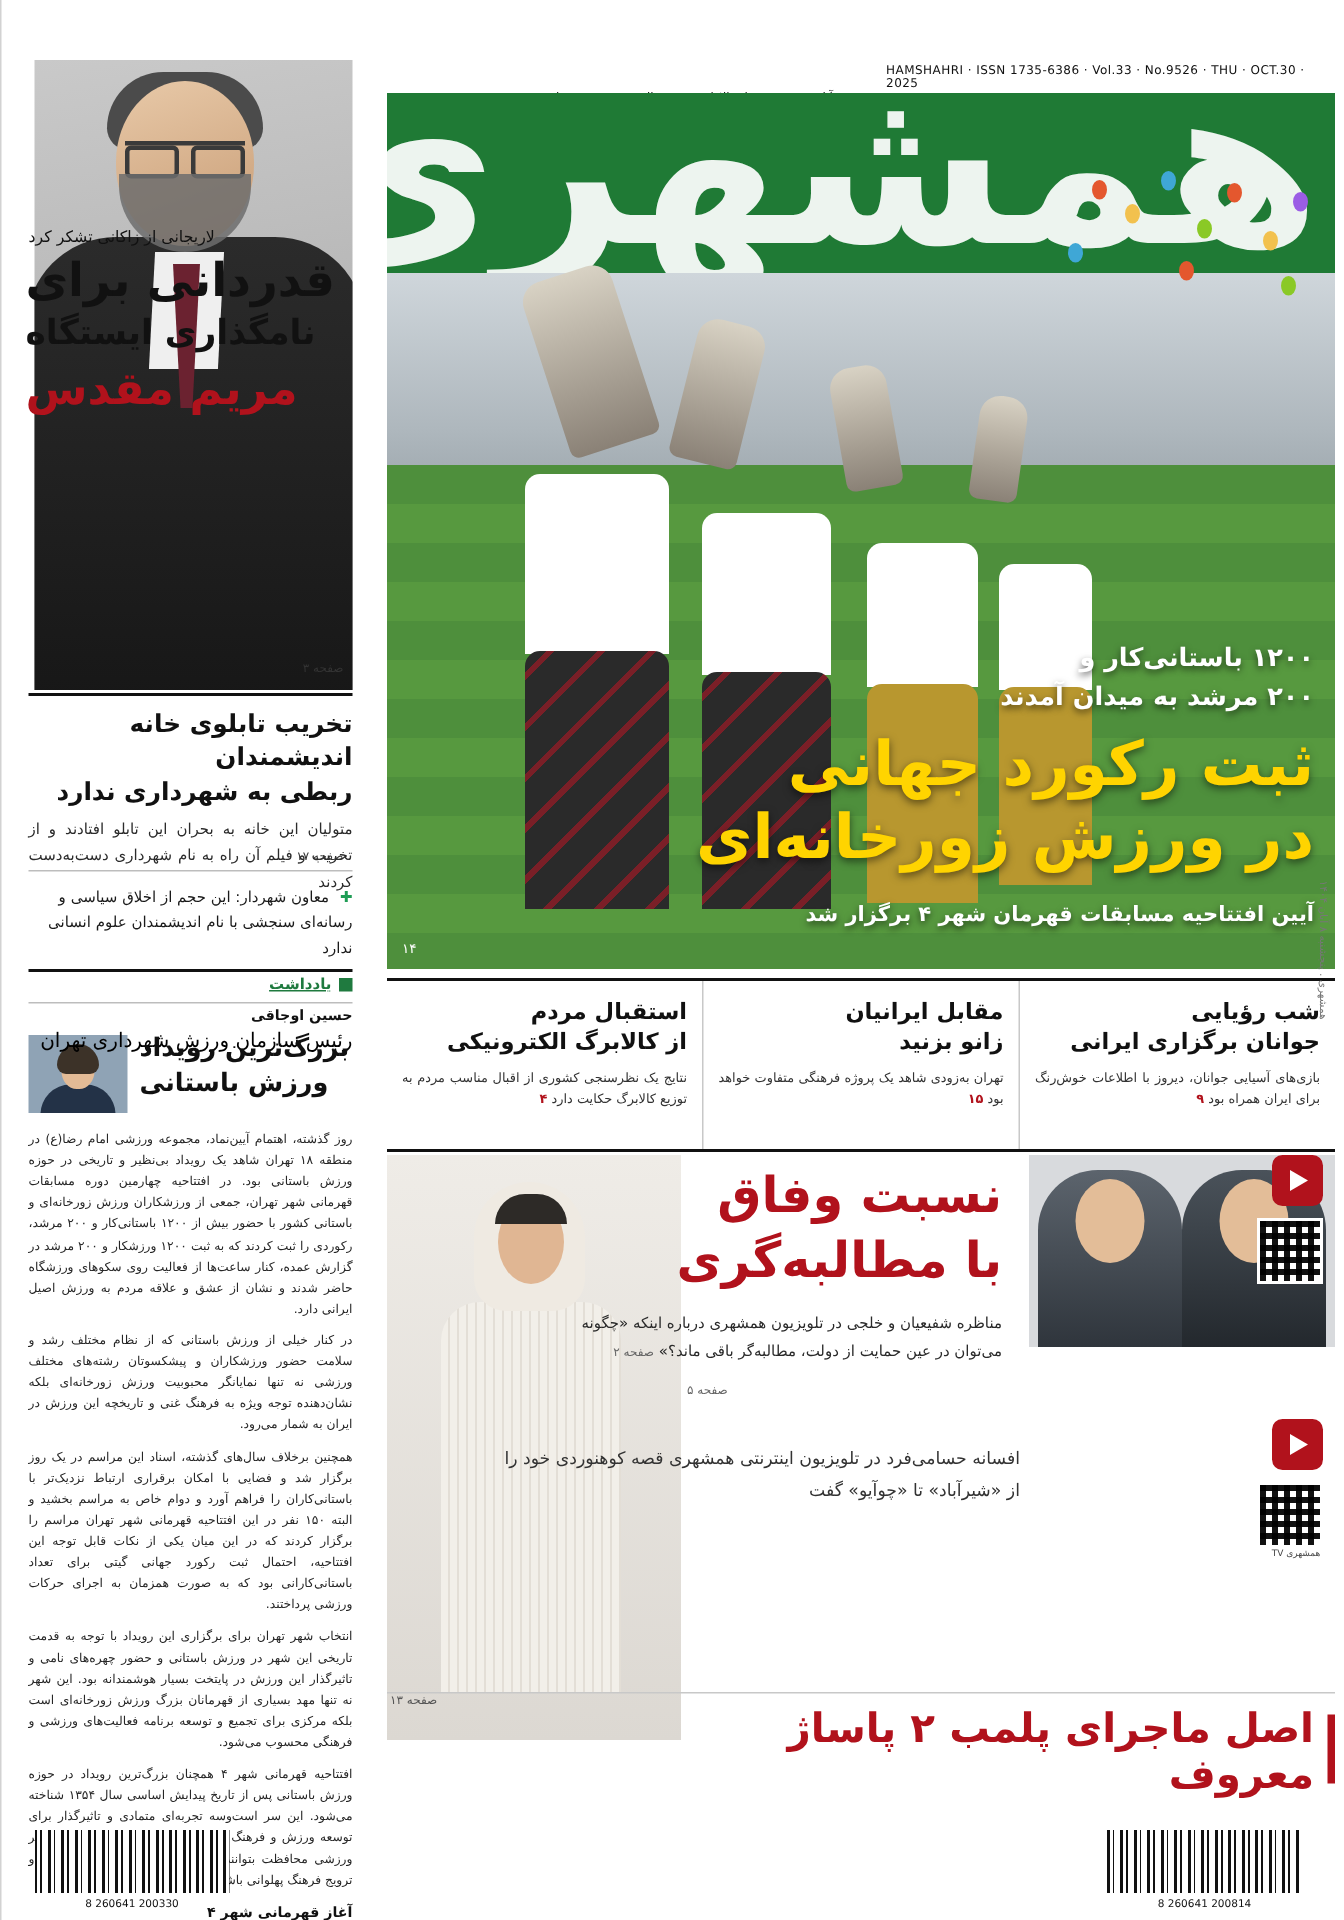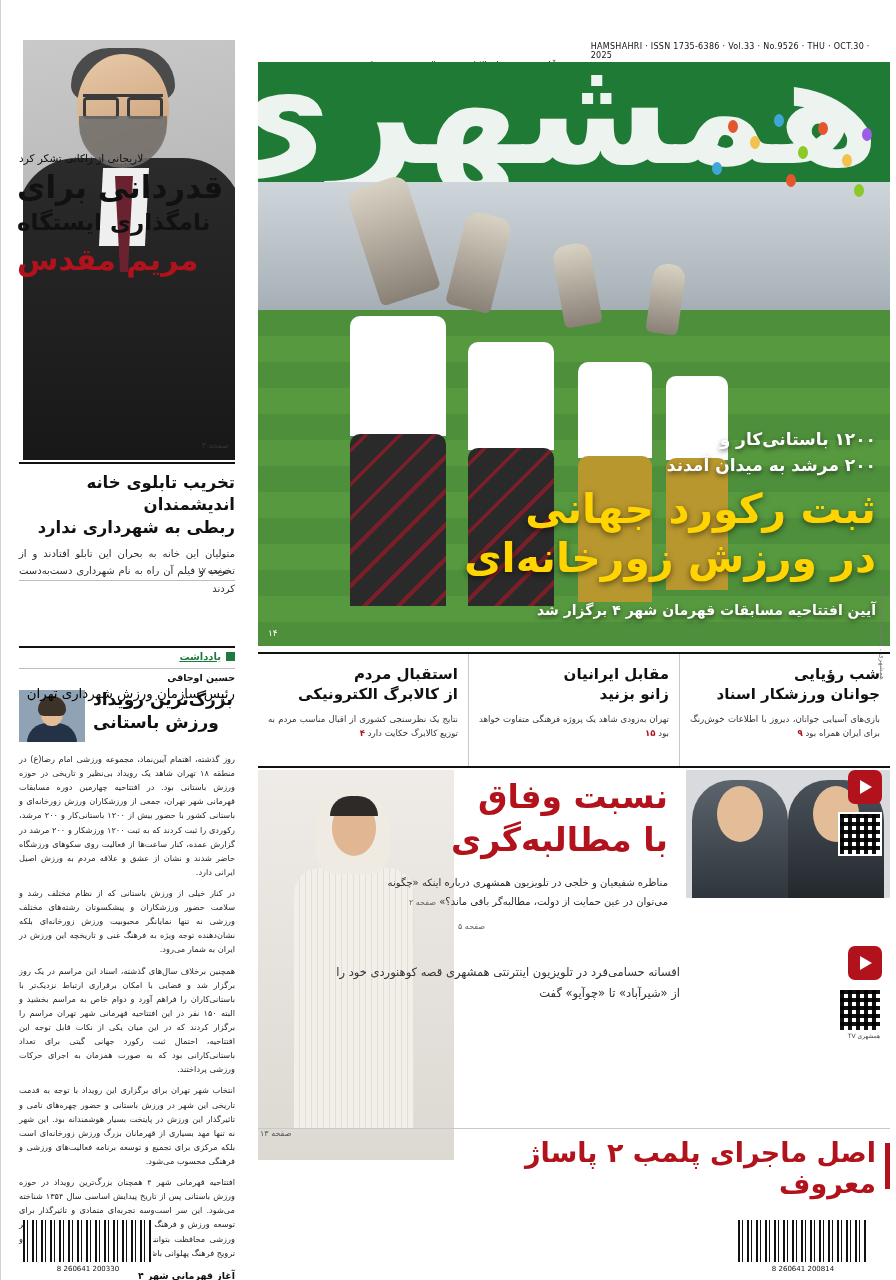--- a/index.html
+++ b/index.html
@@ -271,20 +271,24 @@
 
     <div class="side-story" style="top:472px;">
       <h3>تخریب تابلوی خانه اندیشمندان</h3>
       <h3>ربطی به شهرداری ندارد</h3>
       <p>متولیان این خانه به بحران این تابلو افتادند و از تخریب و فیلم آن راه به نام شهرداری دست‌به‌دست کردند</p>
     </div>
     <div class="pg-ref" style="top:566px;right:24px;">صفحه ۱۷</div>
 
     <div class="hr-thin" style="top:580px;"></div>
 
+    <div class="bullet-item" style="top:590px;">
+      <span class="plus">✚</span>
+      <span>معاون شهردار: این حجم از اخلاق سیاسی و رسانه‌ای سنجشی با نام اندیشمندان علوم انسانی ندارد</span>
+    </div>
 
     <div class="hr-dark" style="top:646px;"></div>
 
     <div class="sec-square" style="right:18px;top:652px;"></div>
     <div class="sec-label" style="top:651px;right:32px;">یادداشت</div>
 
     <div class="hr-thin" style="top:668px;"></div>
 
     <div class="col-portrait">
       <div class="b"></div>
@@ -359,21 +363,21 @@
       <div class="h1">ثبت رکورد جهانی</div>
       <div class="h2">در ورزش زورخانه‌ای</div>
     </div>
     <div class="sub">آیین افتتاحیه مسابقات قهرمان شهر ۴ برگزار شد</div>
     <div class="pg">۱۴</div>
   </div>
 
   <div class="strip">
     <div class="cell">
       <h4>شب رؤیایی</h4>
-      <h4>جوانان ورزشکار اسناد</h4>
+      <h4>جوانان برگزاری ایرانی</h4>
       <p>
         <span>بازی‌های آسیایی جوانان، دیروز با اطلاعات خوش‌رنگ برای ایران همراه بود</span>
         <span class="num">۹</span>
       </p>
     </div>
     <div class="cell">
       <h4>مقابل ایرانیان</h4>
       <h4>زانو بزنید</h4>
       <p>
         <span>تهران به‌زودی شاهد یک پروژه فرهنگی متفاوت خواهد بود</span>

